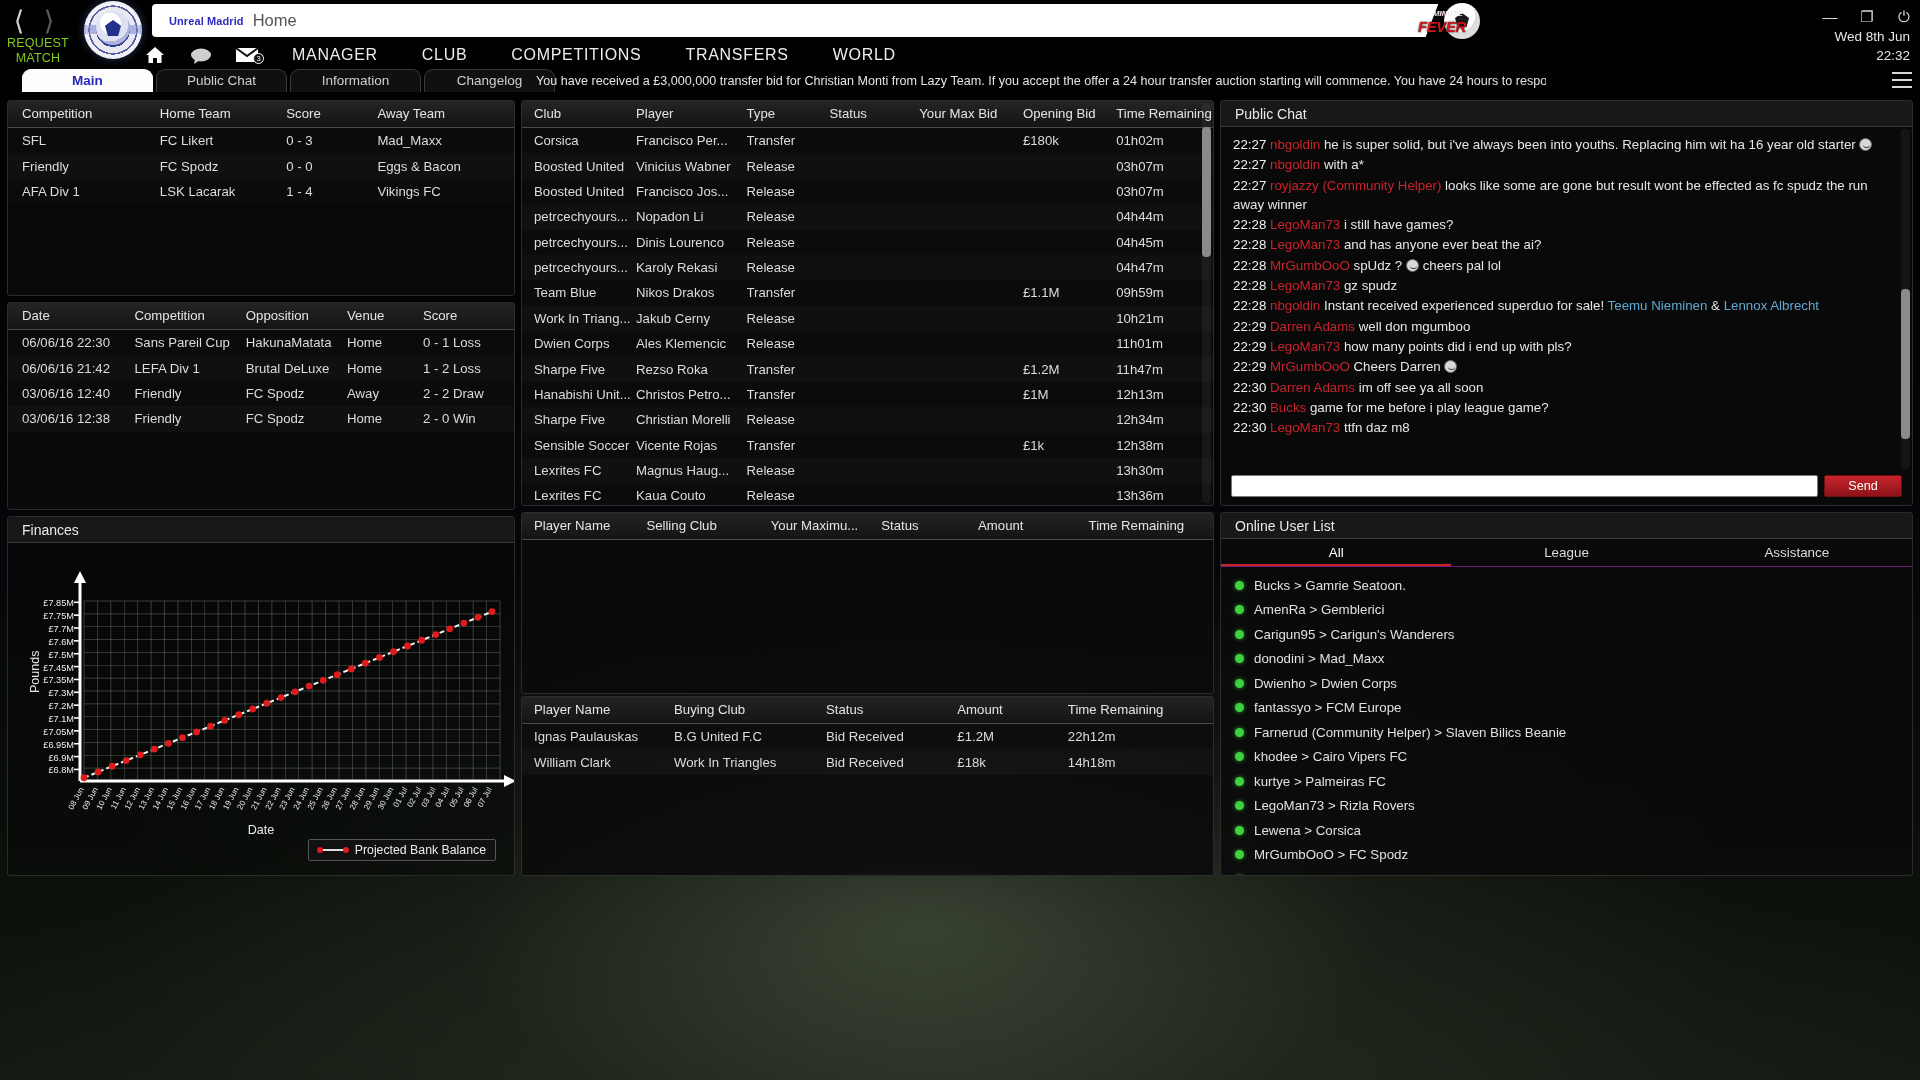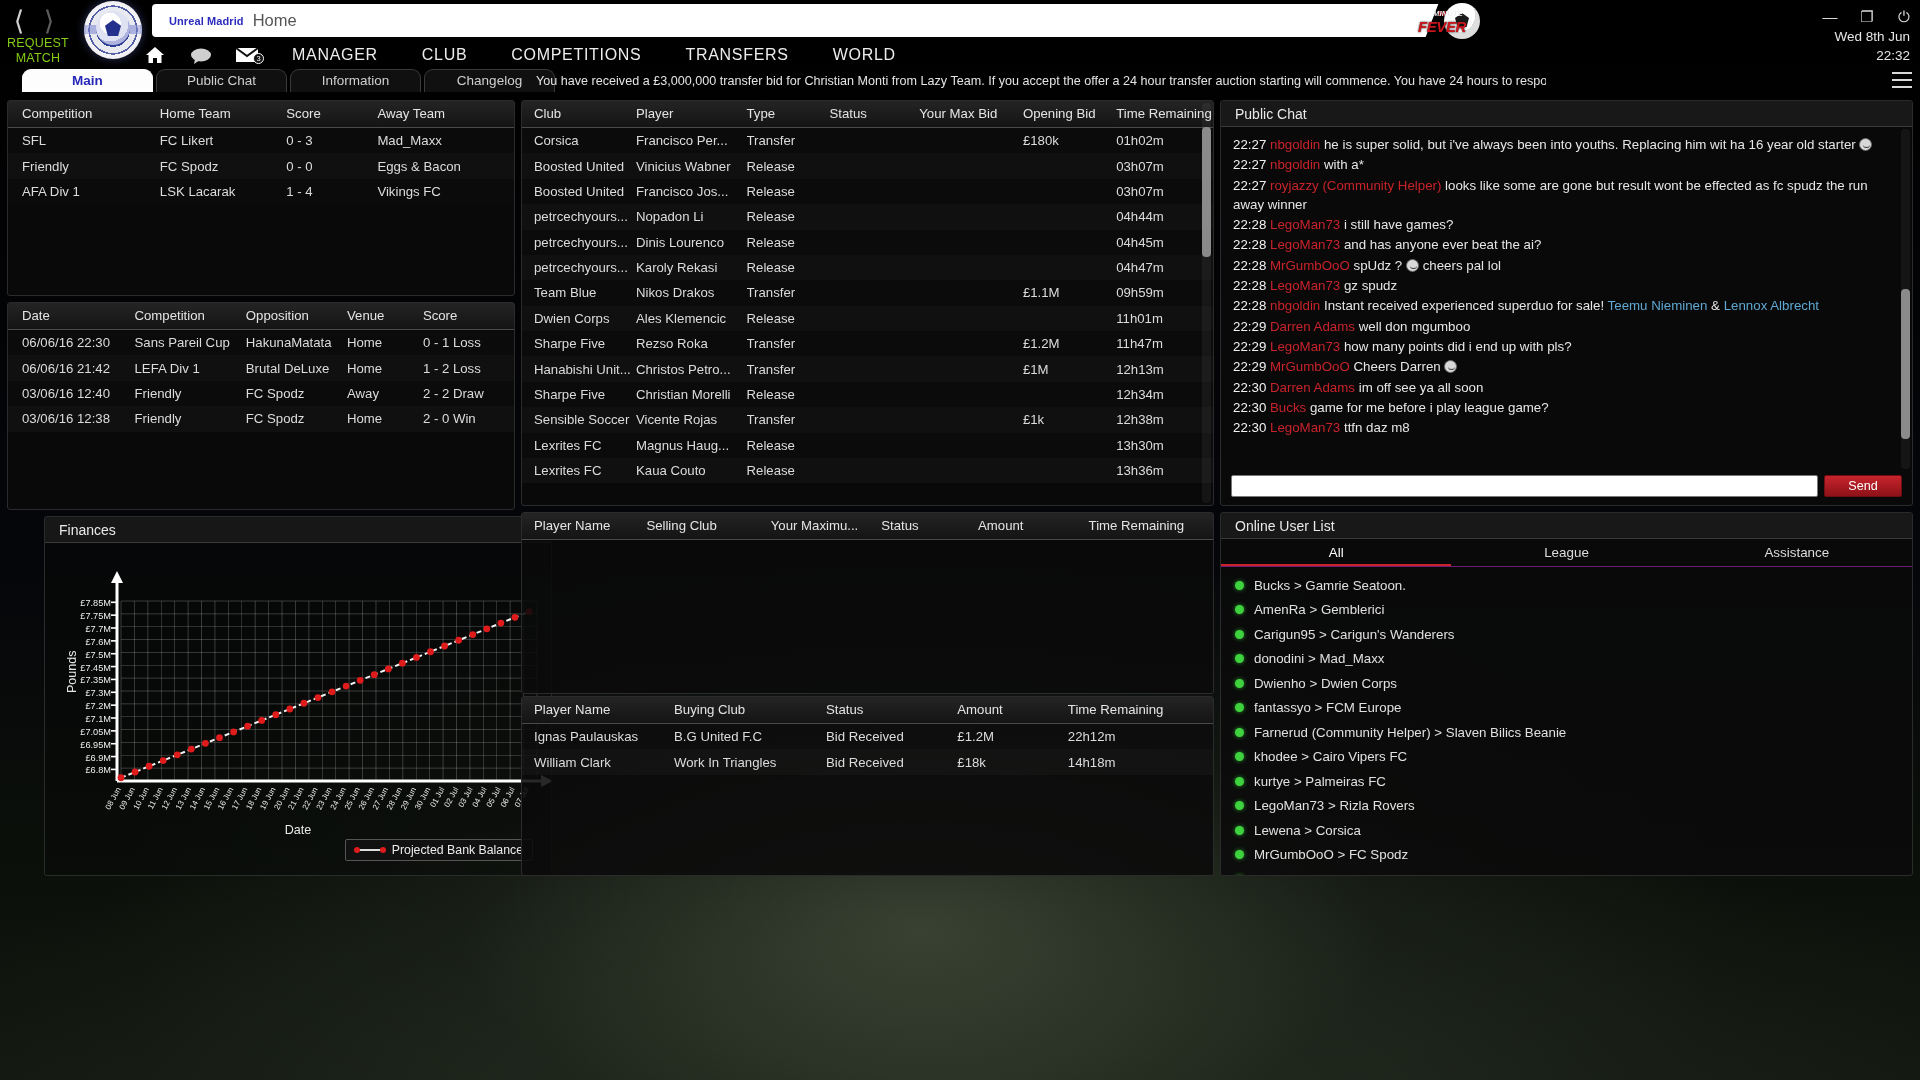--- a/index.html
+++ b/index.html
@@ -95,21 +95,21 @@
                   padding:5px 0 6px 0; border-bottom:1px solid #4a4a4a;
                   background:linear-gradient(180deg,#242424,#141414); }
   table.grid td { font-size:13.2px; color:#dcdcdc; padding:5.2px 0; white-space:nowrap;
                   overflow:hidden; text-overflow:ellipsis; }
   table.grid tbody tr:nth-child(odd)  { background:rgba(255,255,255,0.012); }
   table.grid tbody tr:nth-child(even) { background:rgba(255,255,255,0.030); }
 
   
   #p-fixtures { left:7px;  top:100px; width:508px; height:196px; }
   #p-results  { left:7px;  top:302px; width:508px; height:208px; }
-  #p-finances { left:7px;  top:516px; width:508px; height:360px; background:rgba(8,10,8,0.55);margin-left:37px; }
+  #p-finances { left:7px;  top:516px; width:508px; height:360px; background:rgba(8,10,8,0.55); }
 
   
   #p-transfers { left:521px; top:100px; width:693px; height:406px; }
   #p-outbids   { left:521px; top:512px; width:693px; height:182px; }
   #p-inbids    { left:521px; top:696px; width:693px; height:180px; }
 
   
   #p-chat   { left:1220px; top:100px; width:693px; height:406px; }
   #p-online { left:1220px; top:512px; width:693px; height:364px; }
 
@@ -565,20 +565,29 @@
           <tr>
             <td style="padding-left: 12px;">Team Blue</td>
             <td>Nikos Drakos</td>
             <td>Transfer</td>
             <td></td>
             <td></td>
             <td>£1.1M</td>
             <td>09h59m</td>
           </tr>
           <tr>
+            <td style="padding-left: 12px;">Work In Triang...</td>
+            <td>Jakub Cerny</td>
+            <td>Release</td>
+            <td></td>
+            <td></td>
+            <td></td>
+            <td>10h21m</td>
+          </tr>
+          <tr>
             <td style="padding-left: 12px;">Dwien Corps</td>
             <td>Ales Klemencic</td>
             <td>Release</td>
             <td></td>
             <td></td>
             <td></td>
             <td>11h01m</td>
           </tr>
           <tr>
             <td style="padding-left: 12px;">Sharpe Five</td>

